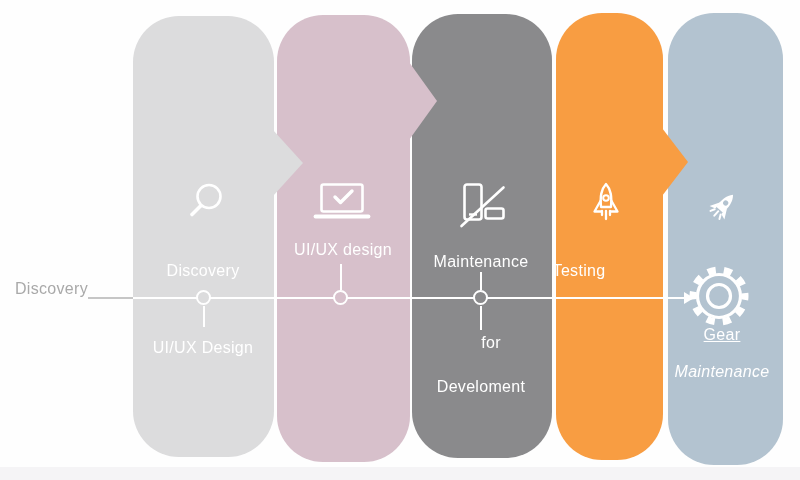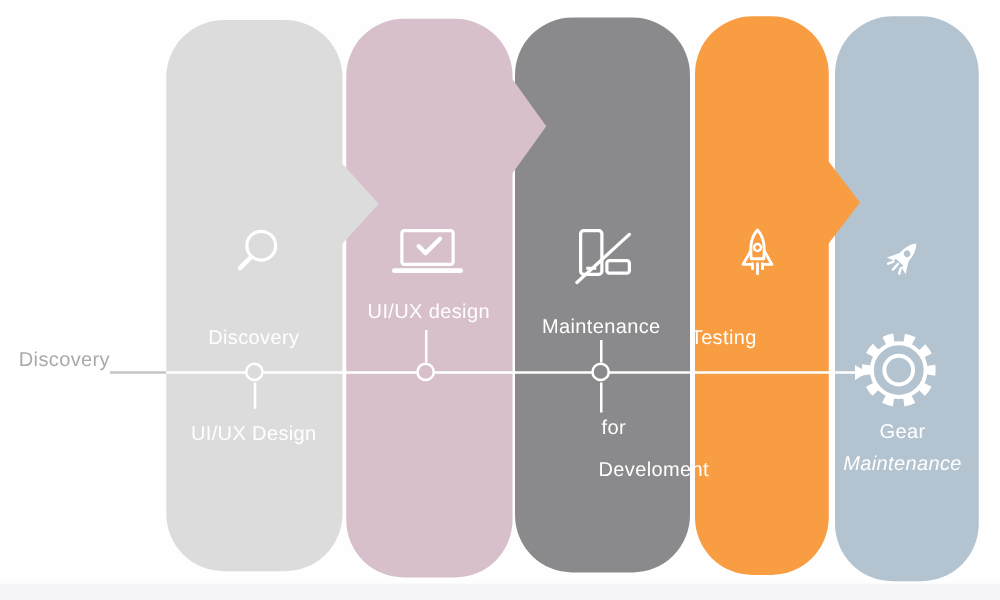--- a/index.html
+++ b/index.html
@@ -76,21 +76,21 @@
       <line x1="12" y1="33.5" x2="20" y2="33.5" stroke-width="2.4"></line>
       <line x1="4.5" y1="45" x2="46.5" y2="6.5" stroke-width="2.6" stroke-linecap="round"></line>
       <rect x="28.5" y="27.5" width="18" height="10" rx="2" stroke-width="2.6"></rect>
     </svg>
   </div>
   <div class="lbl" style="left:481px;top:253px;">Maintenance</div>
   <div class="stem" style="left:480px;top:272px;height:18px;"></div>
   <div class="node" style="left: 473px; top: 290px; background-color: rgb(138, 138, 140);"></div>
   <div class="stem" style="left:480px;top:306px;height:24px;"></div>
   <div class="lbl" style="left:491px;top:334px;">for</div>
-  <div class="lbl" style="left:481px;top:368px;margin-left:42px;">Develoment</div>
+  <div class="lbl" style="left:481px;top:378px;">Develoment</div>
 
   <div class="icon" style="left:584px;top:180px;">
     <svg width="44" height="52" viewBox="0 0 44 52" fill="none" stroke="#ffffff">
       <path d="M22 4 C27 9.5 28 16 27 27 L17 27 C16 16 17 9.5 22 4 Z" stroke-width="2.3" stroke-linejoin="round"></path>
       <circle cx="22" cy="18" r="2.8" stroke-width="2"></circle>
       <path d="M17 20 L10.5 31.5 L17 31.5" stroke-width="2.3" stroke-linejoin="round"></path>
       <path d="M27 20 L33.5 31.5 L27 31.5" stroke-width="2.3" stroke-linejoin="round"></path>
       <line x1="22" y1="31" x2="22" y2="39" stroke-width="2.3" stroke-linecap="round"></line>
       <line x1="18" y1="31" x2="18" y2="35" stroke-width="2.3" stroke-linecap="round"></line>
       <line x1="26" y1="31" x2="26" y2="35" stroke-width="2.3" stroke-linecap="round"></line>
@@ -111,17 +111,17 @@
       </g>
     </svg>
   </div>
   <div class="icon" style="left:685px;top:262px;">
     <svg width="68" height="68" viewBox="-34 -34 68 68" fill="none" stroke="#ffffff">
       <circle cx="0" cy="0" r="26" stroke-width="7" stroke-dasharray="8 8.34" stroke-dashoffset="4"></circle>
       <circle cx="0" cy="0" r="21.5" stroke-width="3.2"></circle>
       <circle cx="0" cy="0" r="11.5" stroke-width="3.2"></circle>
     </svg>
   </div>
-  <div class="lbl" style="left:722px;top:337px;">Gear</div>
+  <div class="lbl" style="left:722px;top:326px;text-decoration:underline;">Gear</div>
   <div class="lbl" style="left:722px;top:363px;font-style:italic;">Maintenance</div>
 
   <div class="bottom-band"></div>
 </div>
 
 </body></html>

